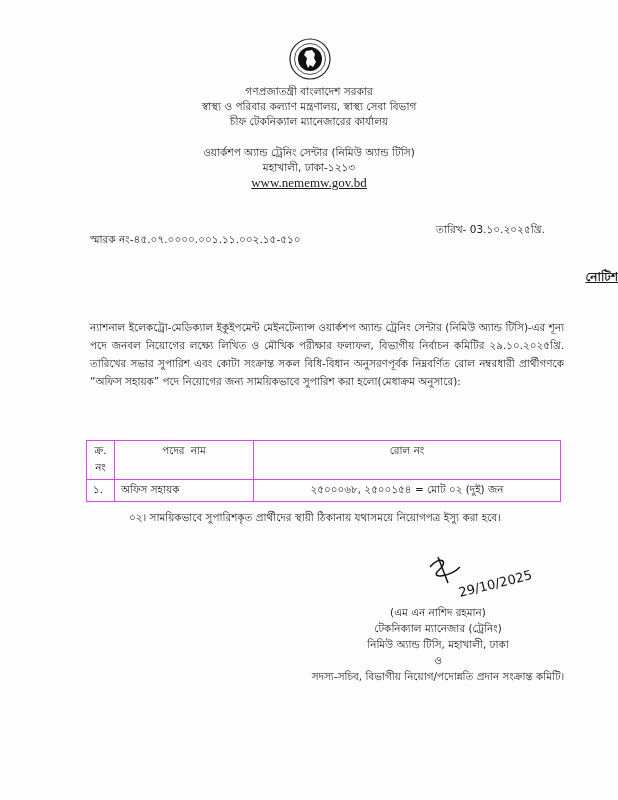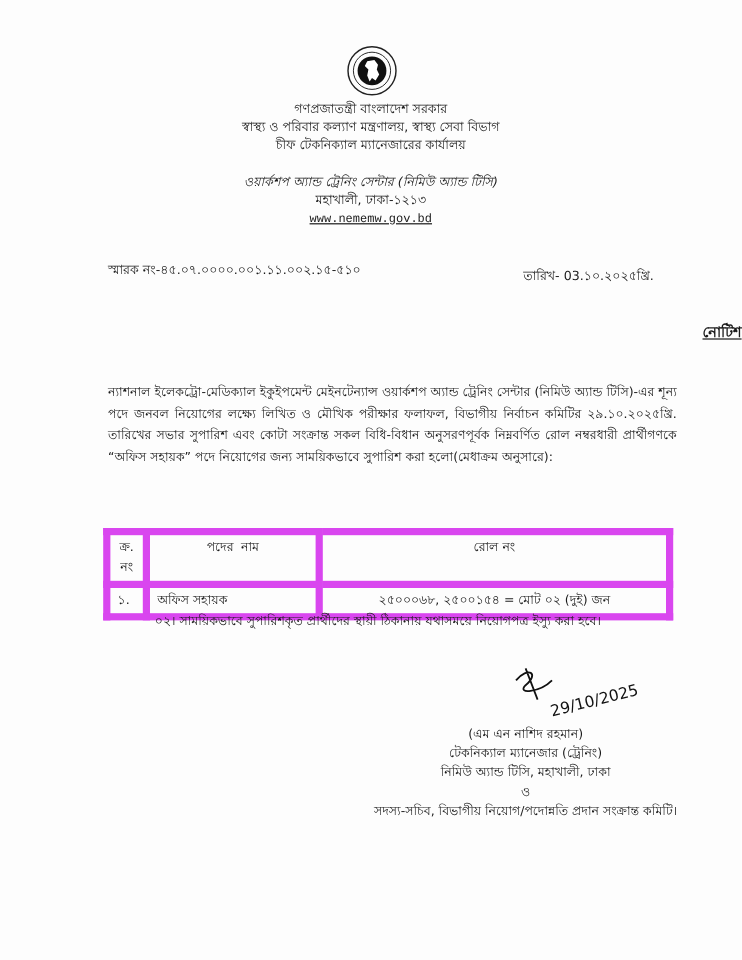--- a/index.html
+++ b/index.html
@@ -3,28 +3,28 @@
   <meta charset="utf-8">
   <style>
     html, body { margin: 0; padding: 0; }
     body {
       width: 618px; height: 800px; background: #ffffff; position: relative; overflow: hidden;
       font-family: "DejaVu Sans", "Liberation Sans", sans-serif; color: #1a1a1a;
     }
     .page { position: absolute; left: 0; top: 0; width: 618px; height: 800px; background: #fdfdfd; }
     .emblem { position: absolute; left: 289px; top: 38px; width: 42px; height: 42px; }
     .hdr { position: absolute; left: 0; width: 618px; text-align: center; font-size: 10.5px; line-height: 15px; }
-    .link { text-decoration: underline; font-family: Liberation Mono, monospace; font-size: 10px; }
-    .ref { position: absolute; left: 90px; top: 217px; font-size: 10.5px; text-align: right; }
+    .link { text-decoration: underline; font-family: Liberation Serif, serif; font-size: 13px; }
+    .ref { position: absolute; left: 90px; top: 232px; font-size: 10.5px; text-align: right; }
     .date { position: absolute; left: 436px; top: 222px; font-size: 10.5px; }
     .title { position: absolute; left: 0; width: 618px; top: 268px; text-align: right; font-size: 12px; font-weight: bold; }
     .title span { text-decoration: underline; }
     .para { position: absolute; left: 90px; top: 318px; width: 474px; font-size: 10.4px; line-height: 18px; text-align: justify; }
     table.tbl { position: absolute; left: 86px; top: 440px; width: 475px; border-collapse: collapse; font-size: 10.4px; }
-    .tbl td, .tbl th { border: 6px solid #d946ef; padding: 2px 6px; font-weight: normal; vertical-align: top; }
+    .tbl td, .tbl th { border: 1px solid #d946ef; padding: 2px 6px; font-weight: normal; vertical-align: top; }
     .tbl th { height: 23px; }
     .c1 { width: 15px; }
     .c2 { width: 126px; font-family: Liberation Mono, monospace; }
     .note { position: absolute; left: 90px; top: 510px; font-size: 10.4px; margin-left: 39px; }
     .sig { position: absolute; left: 420px; top: 553px; width: 150px; height: 52px; }
     .sign-block { position: absolute; left: 288px; top: 604px; width: 300px; text-align: center; font-size: 10.4px; line-height: 16px; }
   </style>
 </head>
 <body>
 
@@ -33,21 +33,21 @@
   <svg class="emblem" viewBox="0 0 42 42">
     <circle cx="21" cy="21" r="20" fill="none" stroke="#222" stroke-width="1.2"></circle>
     <circle cx="21" cy="21" r="15.5" fill="none" stroke="#222" stroke-width="0.8"></circle>
     <circle cx="21" cy="21" r="12" fill="#111"></circle>
     <path d="M17 13 L23 12 L26 16 L25 20 L27 24 L24 29 L21 27 L19 30 L17 25 L18 20 L15 17 Z" fill="#fff"></path>
   </svg>
 
   <div class="hdr" style="top:84px;">গণপ্রজাতন্ত্রী বাংলাদেশ সরকার</div>
   <div class="hdr" style="top:99px;">স্বাস্থ্য ও পরিবার কল্যাণ মন্ত্রণালয়, স্বাস্থ্য সেবা বিভাগ</div>
   <div class="hdr" style="top:114px;">চীফ টেকনিক্যাল ম্যানেজারের কার্যালয়</div>
-  <div class="hdr" style="top:145px;font-style:italic;">ওয়ার্কশপ অ্যান্ড ট্রেনিং সেন্টার (নিমিউ অ্যান্ড টিসি)</div>
+  <div class="hdr" style="top:145px;">ওয়ার্কশপ অ্যান্ড ট্রেনিং সেন্টার (নিমিউ অ্যান্ড টিসি)</div>
   <div class="hdr" style="top:160px;">মহাখালী, ঢাকা-১২১৩</div>
   <div class="hdr" style="top:175px;">
     <span class="link">www.nememw.gov.bd</span>
   </div>
 
   <div class="ref">স্মারক নং-৪৫.০৭.০০০০.০০১.১১.০০২.১৫-৫১০</div>
   <div class="date">তারিখ- 03.১০.২০২৫খ্রি.</div>
 
   <div class="title"><span>নোটিশ</span></div>
 

